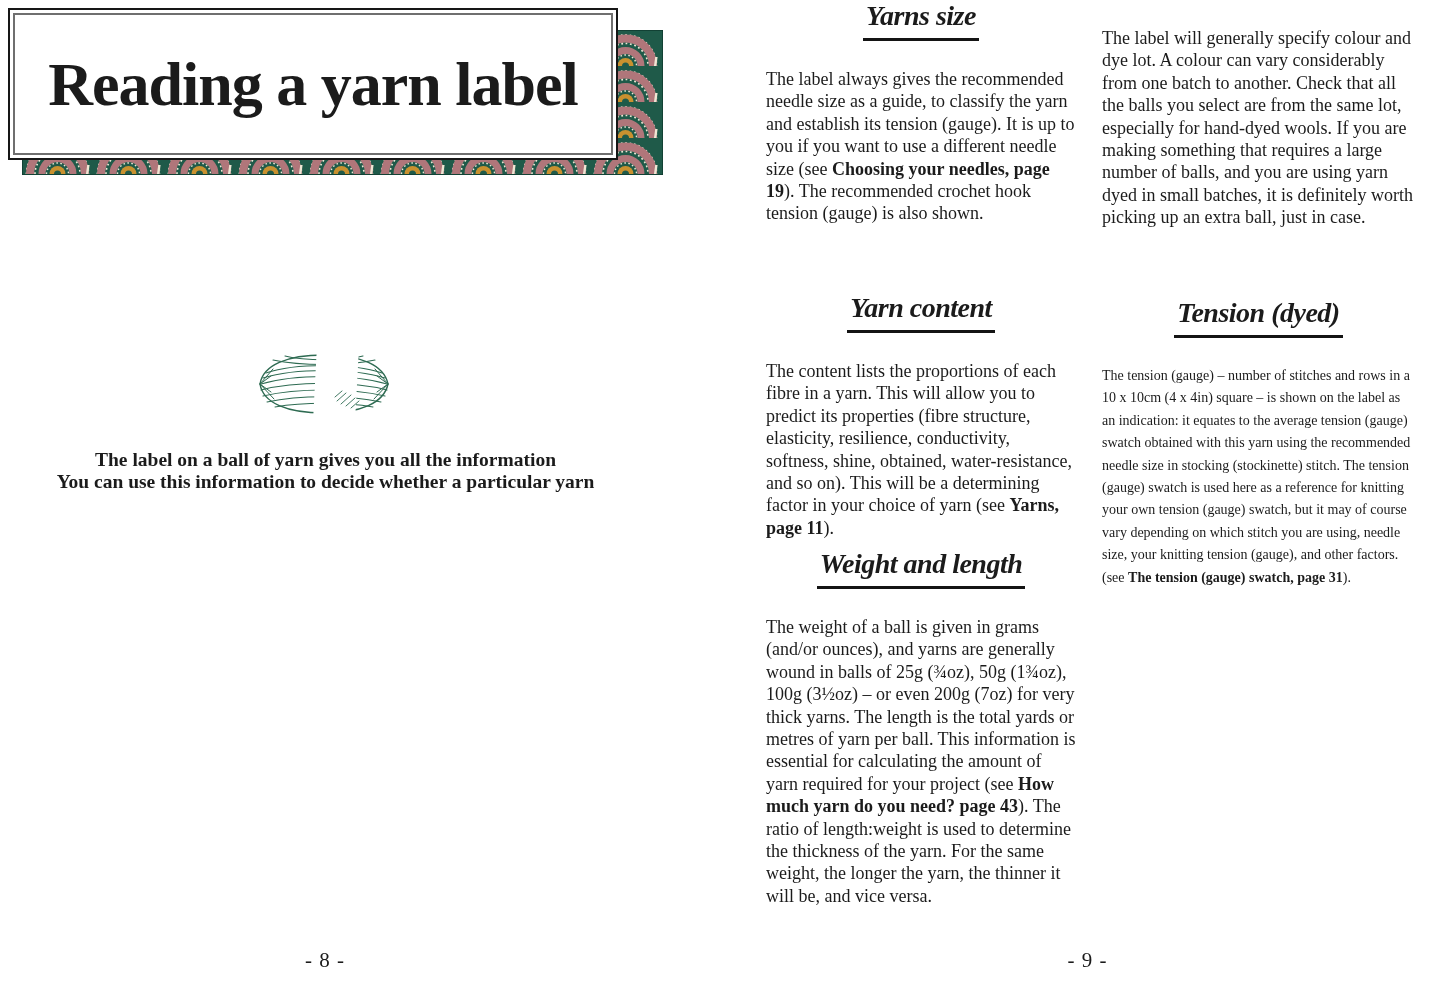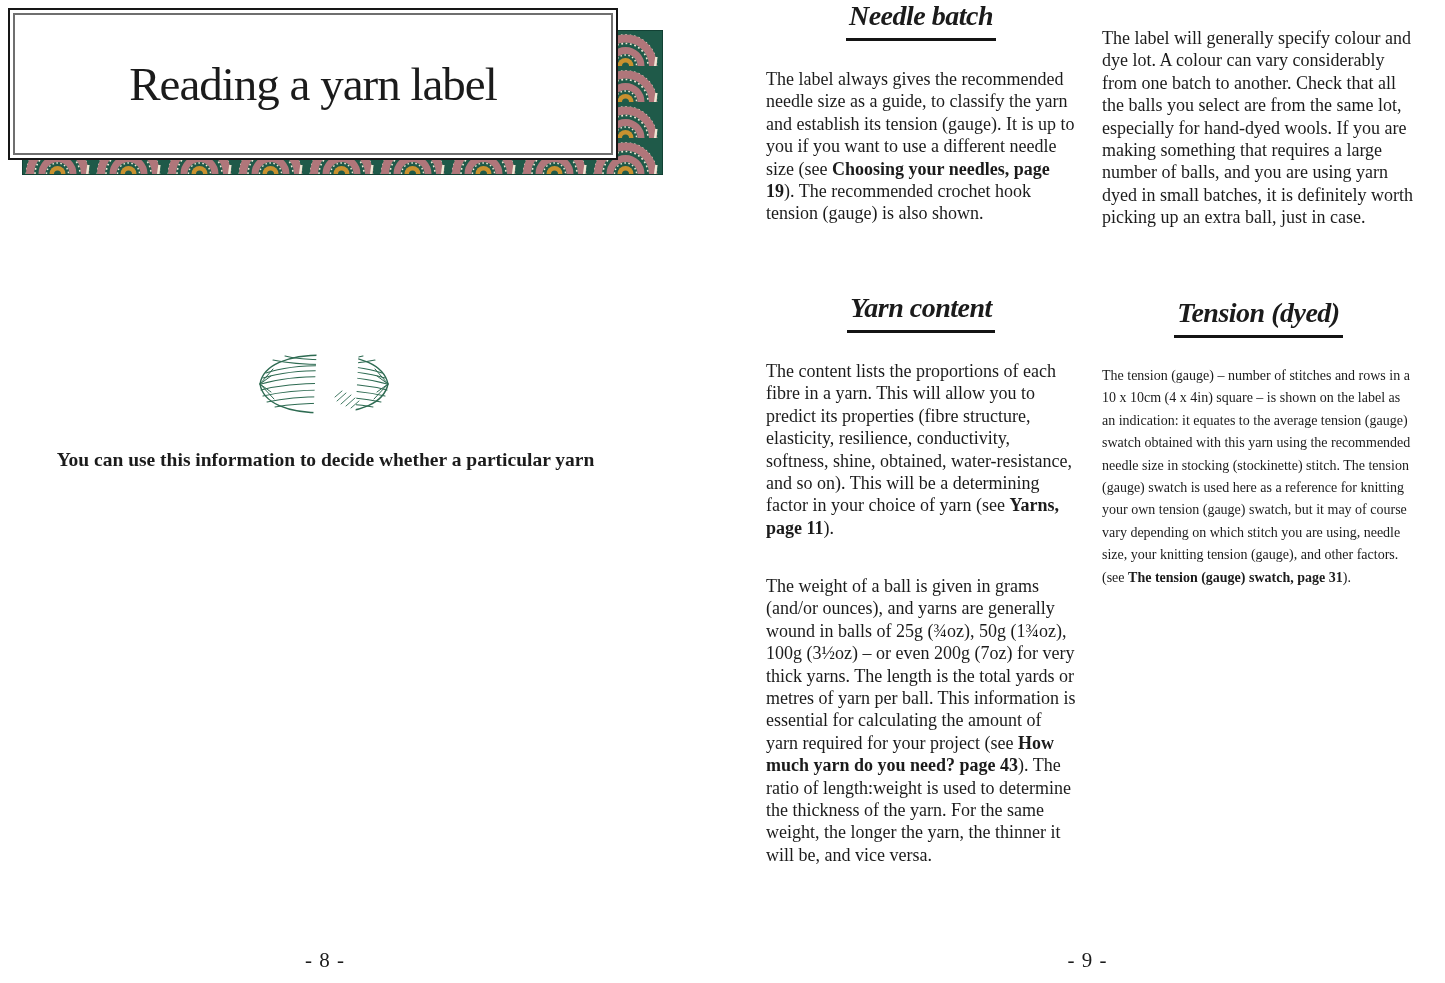--- a/index.html
+++ b/index.html
@@ -23,21 +23,21 @@
     width: 610px; height: 152px;
     background: #ffffff;
     border: 2px solid #161616;
   }
   .title-box-inner {
     position: absolute; inset: 3px;
     border: 2px solid #6f6f6f;
     display: flex; align-items: center; justify-content: center;
   }
   .page-title {
-    font-size: 47px; font-weight: normal;
+    font-size: 62px; font-weight: bold;
     letter-spacing: -1px;
     white-space: nowrap;
   }
 
   .skein-wrap { position: absolute; left: 253px; top: 345px; }
 
   .intro {
     position: absolute; left: 43px; top: 449px; width: 565px;
     text-align: center;
     font-weight: bold;
@@ -138,42 +138,46 @@
       <path d="M84,56 l9,-8"></path>
         <path d="M88,59 l10,-9"></path>
         <path d="M93,61 l9,-8"></path>
       <path d="M98,63 l8,-7"></path>
         <path d="M82,52 l7,-6"></path>
     </g>
   </svg>
 </div>
 
 <div class="intro">
+  <div>The label on a ball of yarn gives you all the information</div>
   <div>You can use this information to decide whether a particular yarn</div>
 </div>
 
 <div class="pagenum pagenum-left">- 8 -</div>
 
 <div class="col col-1">
 
   <div class="section s-needle">
     <div class="sec-head">
-      <span class="hd">Needle batch</span>
+      <span class="hd">Yarns size</span>
     </div>
     <p class="sec-body"><span>The label always gives the recommended needle size as a guide, to classify the yarn and establish its tension (gauge). It is up to you if you want to use a different needle size (see </span><span class="b">Choosing your needles, page 19</span><span>). The recommended crochet hook tension (gauge) is also shown.</span></p>
   </div>
 
   <div class="section s-content">
     <div class="sec-head">
       <span class="hd">Yarn content</span>
     </div>
     <p class="sec-body"><span>The content lists the proportions of each fibre in a yarn. This will allow you to predict its properties (fibre structure, elasticity, resilience, conductivity, softness, shine, obtained, water-resistance, and so on). This will be a determining factor in your choice of yarn (see </span><span class="b">Yarns, page 11</span><span>).</span></p>
   </div>
 
   <div class="section s-weight">
+    <div class="sec-head">
+      <span class="hd">Weight and length</span>
+    </div>
     <p class="sec-body"><span>The weight of a ball is given in grams (and/or ounces), and yarns are generally wound in balls of 25g (¾oz), 50g (1¾oz), 100g (3½oz) – or even 200g (7oz) for very thick yarns. The length is the total yards or metres of yarn per ball. This information is essential for calculating the amount of yarn required for your project (see </span><span class="b">How much yarn do you need? page 43</span><span>). The ratio of length:weight is used to determine the thickness of the yarn. For the same weight, the longer the yarn, the thinner it will be, and vice versa.</span></p>
   </div>
 
 </div>
 
 <div class="col col-2">
 
   <div class="section s-colour">
     <p class="sec-body"><span>The label will generally specify colour and dye lot. A colour can vary considerably from one batch to another. Check that all the balls you select are from the same lot, especially for hand-dyed wools. If you are making something that requires a large number of balls, and you are using yarn dyed in small batches, it is definitely worth picking up an extra ball, just in case.</span></p>
   </div>

